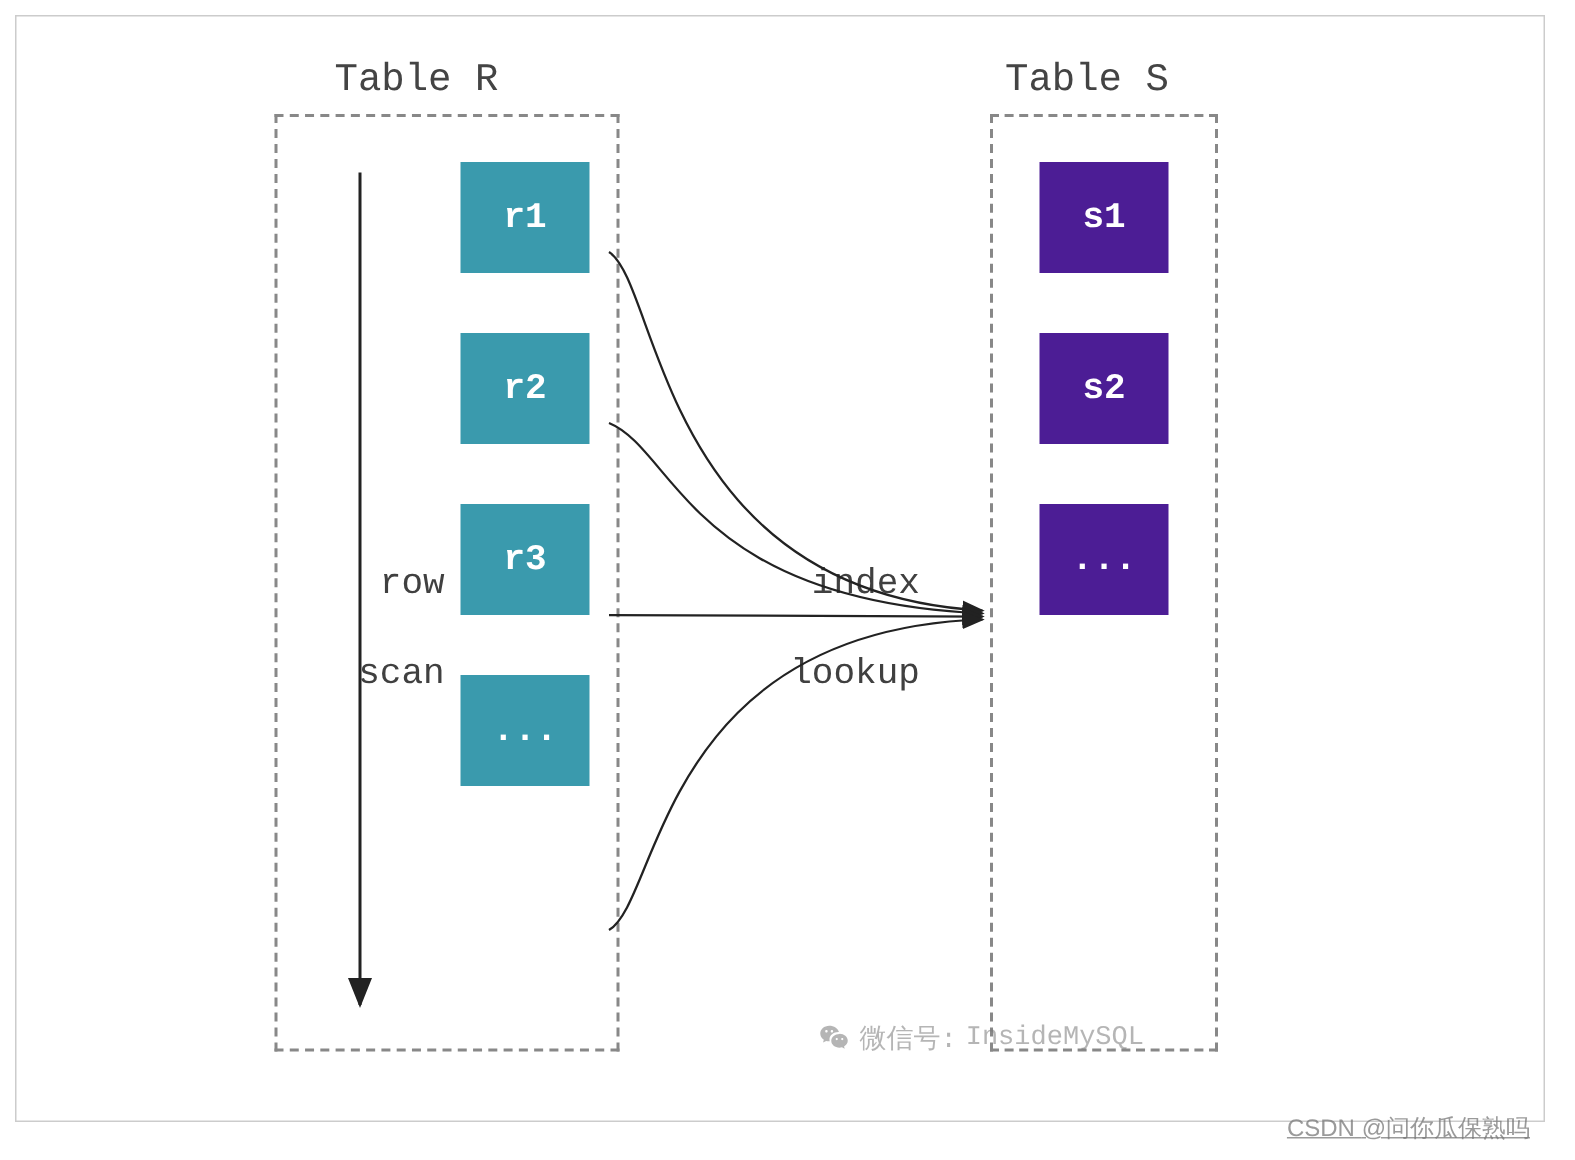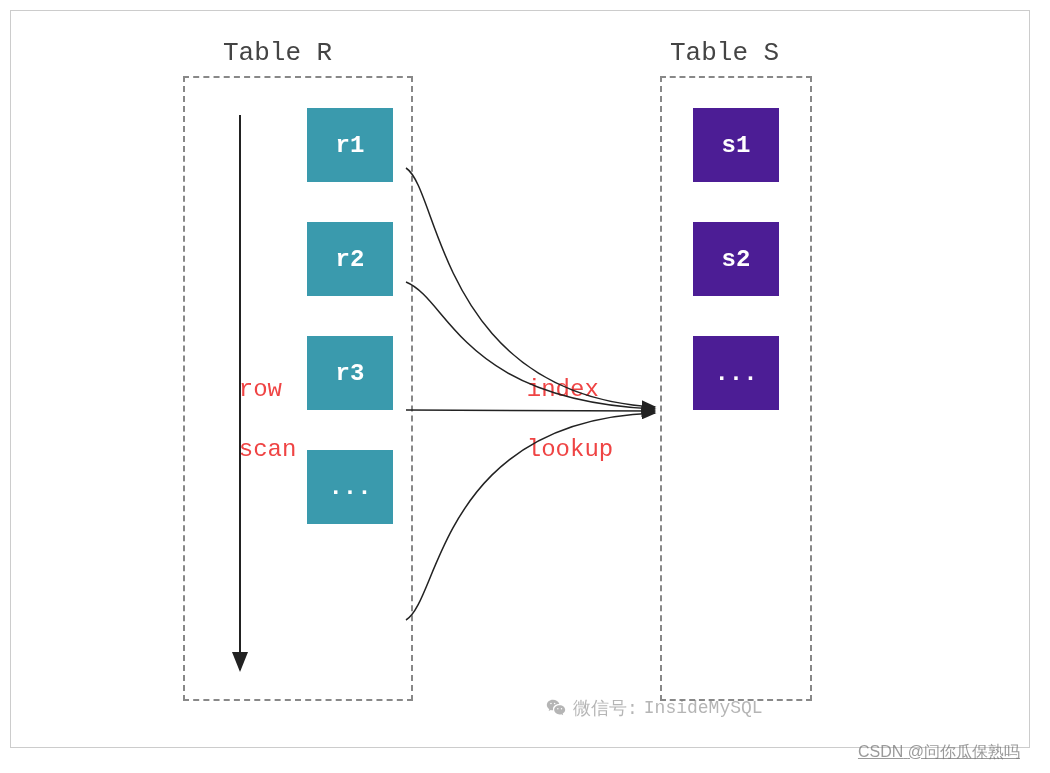--- a/index.html
+++ b/index.html
@@ -46,23 +46,23 @@
     justify-content: center;
     font-size: 24px;
     color: #fff;
     font-weight: bold;
   }
   .row-r { background: #3a9aad; }
   .row-s { background: #4c1d95; }
   .flow-label {
     position: absolute;
     font-size: 24px;
-    color: #ef4444;
+    color: #404040;
     line-height: 1.25;
-    text-align: left;
+    text-align: right;
     white-space: pre;
   }
   .watermark-wechat {
     position: absolute;
     font-size: 18px;
     color: rgba(120,120,120,0.55);
     display: flex;
     align-items: center;
     gap: 6px;
   }
@@ -128,21 +128,21 @@
 
   <path d="M406,168 C440,190 440,395 655,407" fill="none" stroke="#222" stroke-width="1.5" marker-end="url(#arrowhead)"></path>
 
   <path d="M406,282 C450,300 460,400 655,409" fill="none" stroke="#222" stroke-width="1.5" marker-end="url(#arrowhead)"></path>
 
   <line x1="406" y1="410" x2="655" y2="411" stroke="#222" stroke-width="1.5" marker-end="url(#arrowhead)"></line>
 
   <path d="M406,620 C440,600 440,420 655,413" fill="none" stroke="#222" stroke-width="1.5" marker-end="url(#arrowhead)"></path>
 </svg>
 
-<div class="watermark-wechat" style="left:545px; top:696px;">
+<div class="watermark-wechat" style="left:545px; top:680px;">
   <svg class="wechat-icon" viewBox="0 0 24 24">
     <path d="M8.5 3C4.9 3 2 5.6 2 8.8c0 1.8 1 3.4 2.6 4.5l-.6 2 2.3-1.2c.7.2 1.4.3 2.2.3h.4c-.1-.4-.2-.9-.2-1.3 0-3 2.9-5.4 6.5-5.4h.4C14.9 4.9 12 3 8.5 3zm-2 3.2c.5 0 .9.4.9.9s-.4.9-.9.9-.9-.4-.9-.9.4-.9.9-.9zm4 0c.5 0 .9.4.9.9s-.4.9-.9.9-.9-.4-.9-.9.4-.9.9-.9zM16 9c-3.3 0-6 2.2-6 5 0 2.8 2.7 5 6 5 .6 0 1.2-.1 1.8-.2l2 1-.5-1.7c1.6-.9 2.7-2.4 2.7-4.1 0-2.8-2.7-5-6-5zm-2 3c.4 0 .8.3.8.8s-.4.8-.8.8-.8-.3-.8-.8.4-.8.8-.8zm4 0c.4 0 .8.3.8.8s-.4.8-.8.8-.8-.3-.8-.8.4-.8.8-.8z"></path>
   </svg>
   <span>微信号:</span>
   <span>InsideMySQL</span>
 </div>
 
 <div class="watermark-csdn">
   <span>CSDN</span>
   <span>@问你瓜保熟吗</span>

